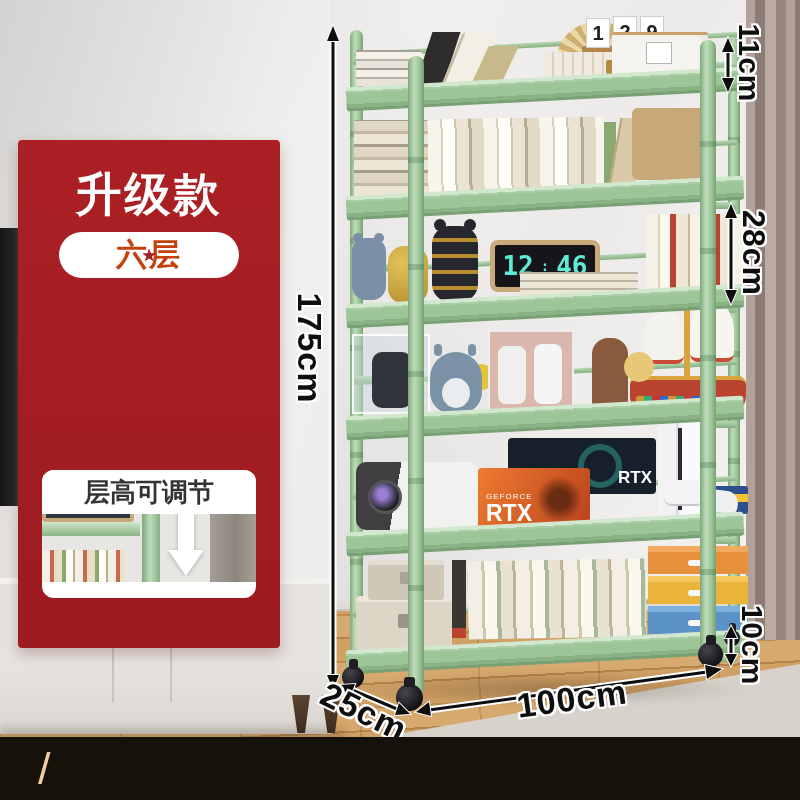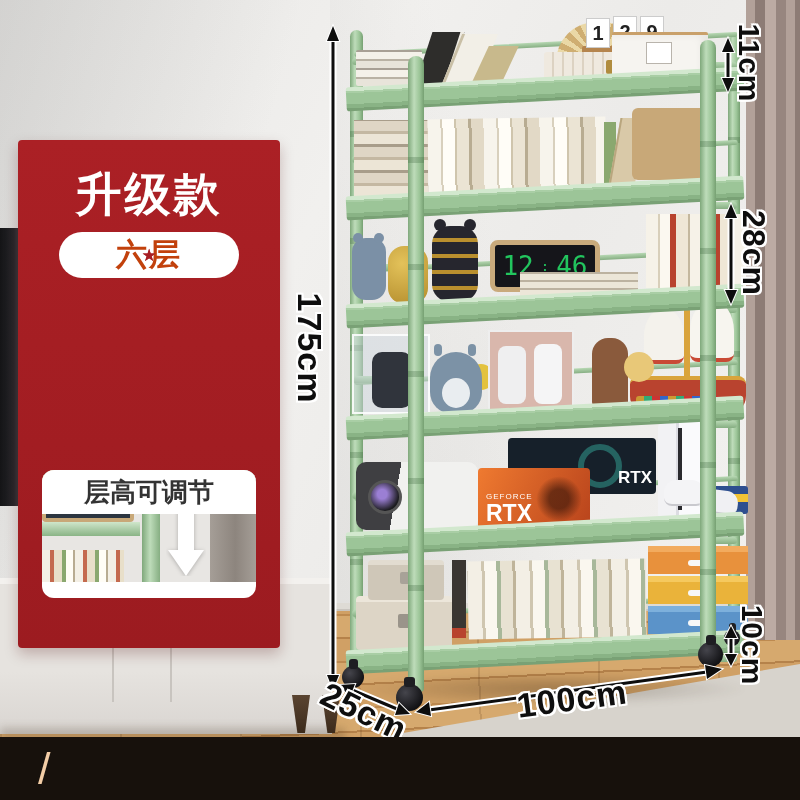--- a/index.html
+++ b/index.html
@@ -140,21 +140,21 @@
   <div class="it" style="left:632px;top:108px;width:74px;height:72px;background:#c8a878;border-radius:6px"></div>
 
   <div class="it" style="left:352px;top:238px;width:34px;height:62px;border-radius:14px;background:#7b90a6"></div>
   <div class="it" style="left:353px;top:233px;width:10px;height:10px;border-radius:50%;background:#7b90a6"></div>
   <div class="it" style="left:374px;top:233px;width:10px;height:10px;border-radius:50%;background:#7b90a6"></div>
   <div class="it" style="left:388px;top:246px;width:40px;height:58px;border-radius:16px;background:radial-gradient(circle at 35% 30%,#e2c briefly)"></div>
   <div class="it" style="left:388px;top:246px;width:40px;height:58px;border-radius:16px;background:radial-gradient(circle at 35% 30%,#e3c25a,#b38c2c)"></div>
   <div class="it" style="left:432px;top:226px;width:46px;height:76px;border-radius:18px;background:repeating-linear-gradient(0deg,#26262e 0 12px,#b98f2e 12px 16px)"></div>
   <div class="it" style="left:434px;top:219px;width:12px;height:12px;border-radius:50%;background:#26262e"></div>
   <div class="it" style="left:464px;top:219px;width:12px;height:12px;border-radius:50%;background:#26262e"></div>
-  <div class="it" style="left:490px;top:240px;width:110px;height:52px;border:5px solid #c9aa7c;border-radius:8px;background:#15151a;display:flex;align-items:center;justify-content:center;gap:7px;color:#22c55e;font-size:26px;font-weight:normal;font-family:'DejaVu Sans Mono',monospace">
+  <div class="it" style="left:490px;top:240px;width:110px;height:52px;border:5px solid #c9aa7c;border-radius:8px;background:#15151a;display:flex;align-items:center;justify-content:center;gap:7px;color:#5eead4;font-size:26px;font-weight:bold;font-family:'DejaVu Sans Mono',monospace">
     <span style="position:static">12</span>
       <span style="position:static;font-size:14px">:</span>
       <span style="position:static">46</span>
   </div>
   <div class="it" style="left:520px;top:272px;width:118px;height:24px;background:repeating-linear-gradient(0deg,#ece6d8 0 6px,#bcb2a0 6px 8px)"></div>
   <div class="it" style="left:646px;top:214px;width:100px;height:74px;background:repeating-linear-gradient(90deg,#f6f2e8 0 12px,#d8cfba 12px 14px,#fbf8f0 14px 24px,#b8432e 24px 30px,#efe7d6 30px 42px,#c4b89e 42px 44px)"></div>
 
   <div class="it" style="left:352px;top:334px;width:78px;height:80px;border:2px solid rgba(255,255,255,.85);background:rgba(208,218,226,.45)"></div>
   <div class="it" style="left:372px;top:352px;width:40px;height:56px;border-radius:10px;background:#30343c"></div>
   <div class="it" style="left:468px;top:364px;width:26px;height:26px;border-radius:50%;background:#e3c23e"></div>

